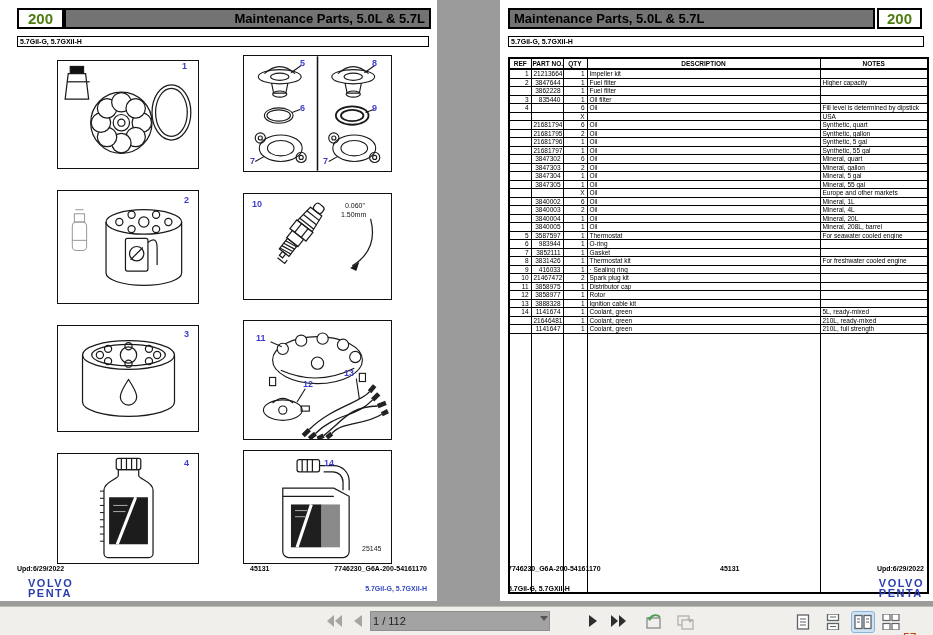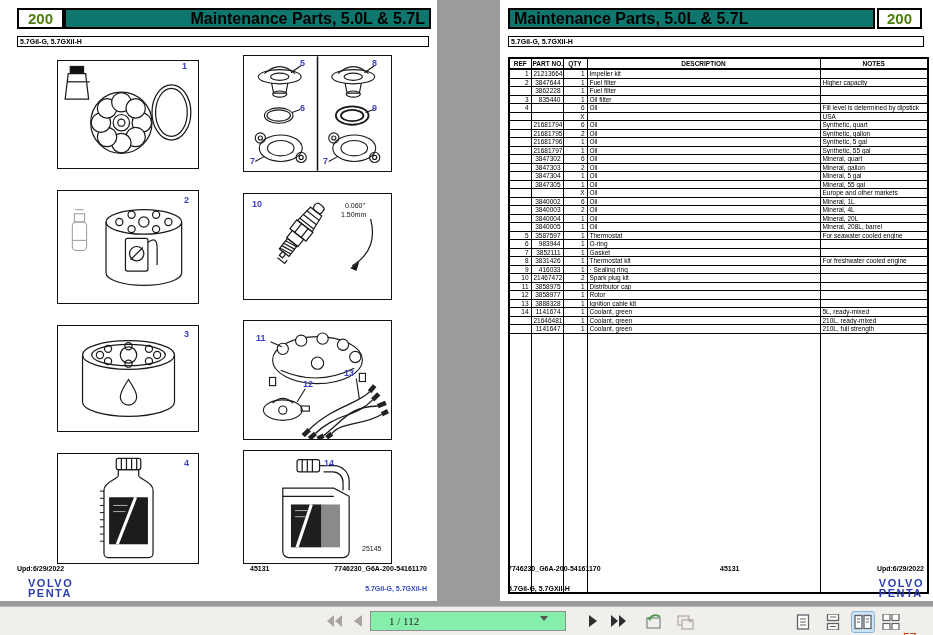--- a/index.html
+++ b/index.html
@@ -9,22 +9,22 @@
     font-family:"Liberation Sans",sans-serif;
     -webkit-font-smoothing:antialiased;
   }
   .page{position:absolute;top:0;height:601px;background:#fff;}
   #left-page{left:0;width:437px;}
   #right-page{left:500px;width:433px;}
 
   
   .hdr-numbox{position:absolute;border:2.5px solid #000;background:#fff;
     font-weight:bold;font-size:15px;text-align:center;line-height:18px;color:#4d7c0f;}
-  .hdr-titlebox{position:absolute;border:2.5px solid #000;background:#0f766e;
-    font-weight:bold;font-size:16px;line-height:17px;color:#000;padding:0 4px;
+  .hdr-titlebox{position:absolute;border:2.5px solid #000;background:#737373;
+    font-weight:bold;font-size:13px;line-height:17px;color:#000;padding:0 4px;
     white-space:nowrap;overflow:hidden;}
   .model-strip{position:absolute;border:1.2px solid #000;background:#fff;
     font-weight:bold;font-size:7px;line-height:9px;padding:0 2px;color:#000;
     white-space:nowrap;overflow:hidden;}
 
   
   .panel{position:absolute;border:1.5px solid #111;background:#fff;}
   .panel svg{display:block;width:100%;height:100%;}
   .fig-num{position:absolute;color:#3d3dcc;font-weight:bold;font-size:9px;line-height:9px;z-index:5;}
   .fig-note{position:absolute;color:#222;font-size:7px;line-height:8px;}
@@ -50,22 +50,22 @@
   .foot-model-blue{color:#3448c0;}
   .logo{position:absolute;font-family:Liberation Sans, sans-serif;font-weight:bold;
     color:#2b3eae;font-size:11px;line-height:9.5px;letter-spacing:1.5px;white-space:nowrap;}
 
   
   #statusbar{position:absolute;left:0;top:606px;width:933px;height:29px;
     background:#f1efec;border-top:1px solid #bdbab6;}
   .sb-btn{position:absolute;top:5px;width:20px;height:18px;display:flex;
     align-items:center;justify-content:center;cursor:default;}
   .page-input{position:absolute;left:370px;top:4px;width:162px;height:18px;
-    border:1px solid #8f8f8f;background:#86efac;font-size:11px;color:#222;
-    padding:0 14px 0 18px;font-family:Liberation Serif, serif;}
+    border:1px solid #8f8f8f;background:#a3a3a3;font-size:11px;color:#222;
+    padding:0 14px 0 2px;font-family:Liberation Sans, sans-serif;}
   .page-caret{position:absolute;left:540px;top:9px;width:0;height:0;
     border-left:4px solid transparent;border-right:4px solid transparent;
     border-top:5px solid #555;}
   .layout-btn{position:absolute;top:5px;width:22px;height:20px;display:flex;
     align-items:center;justify-content:center;border-radius:2px;}
   .layout-active{background:#cde3f6;outline:1px solid #8ab4da;}
   #zoom-text{position:absolute;left:903px;top:24px;font-size:12px;color:#c2410c;
     width:30px;overflow:hidden;white-space:nowrap;}
 </style>
 </head>

